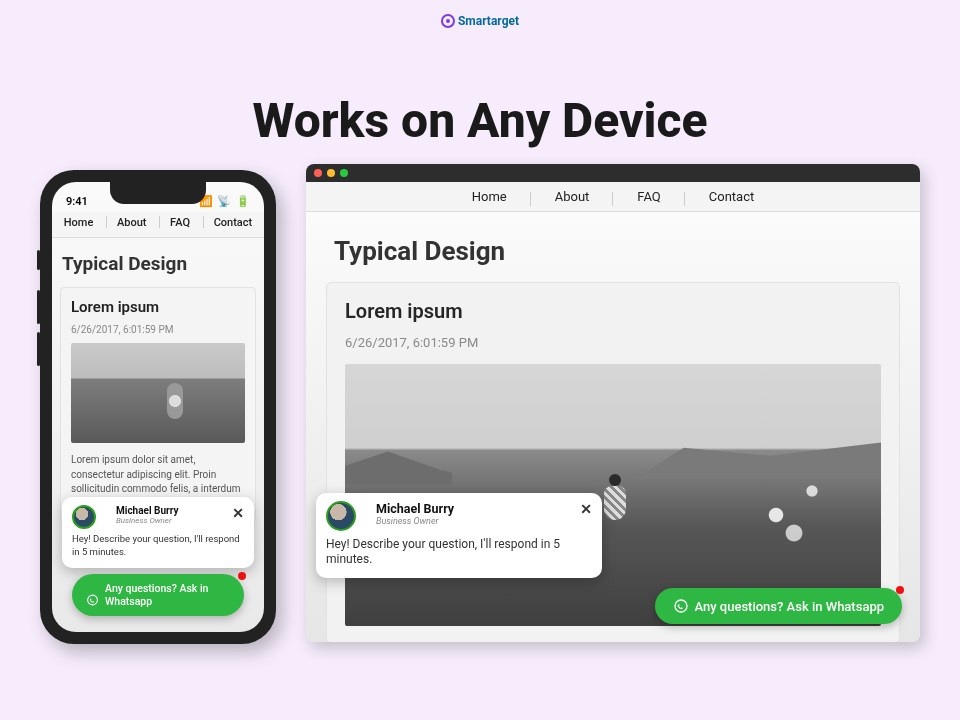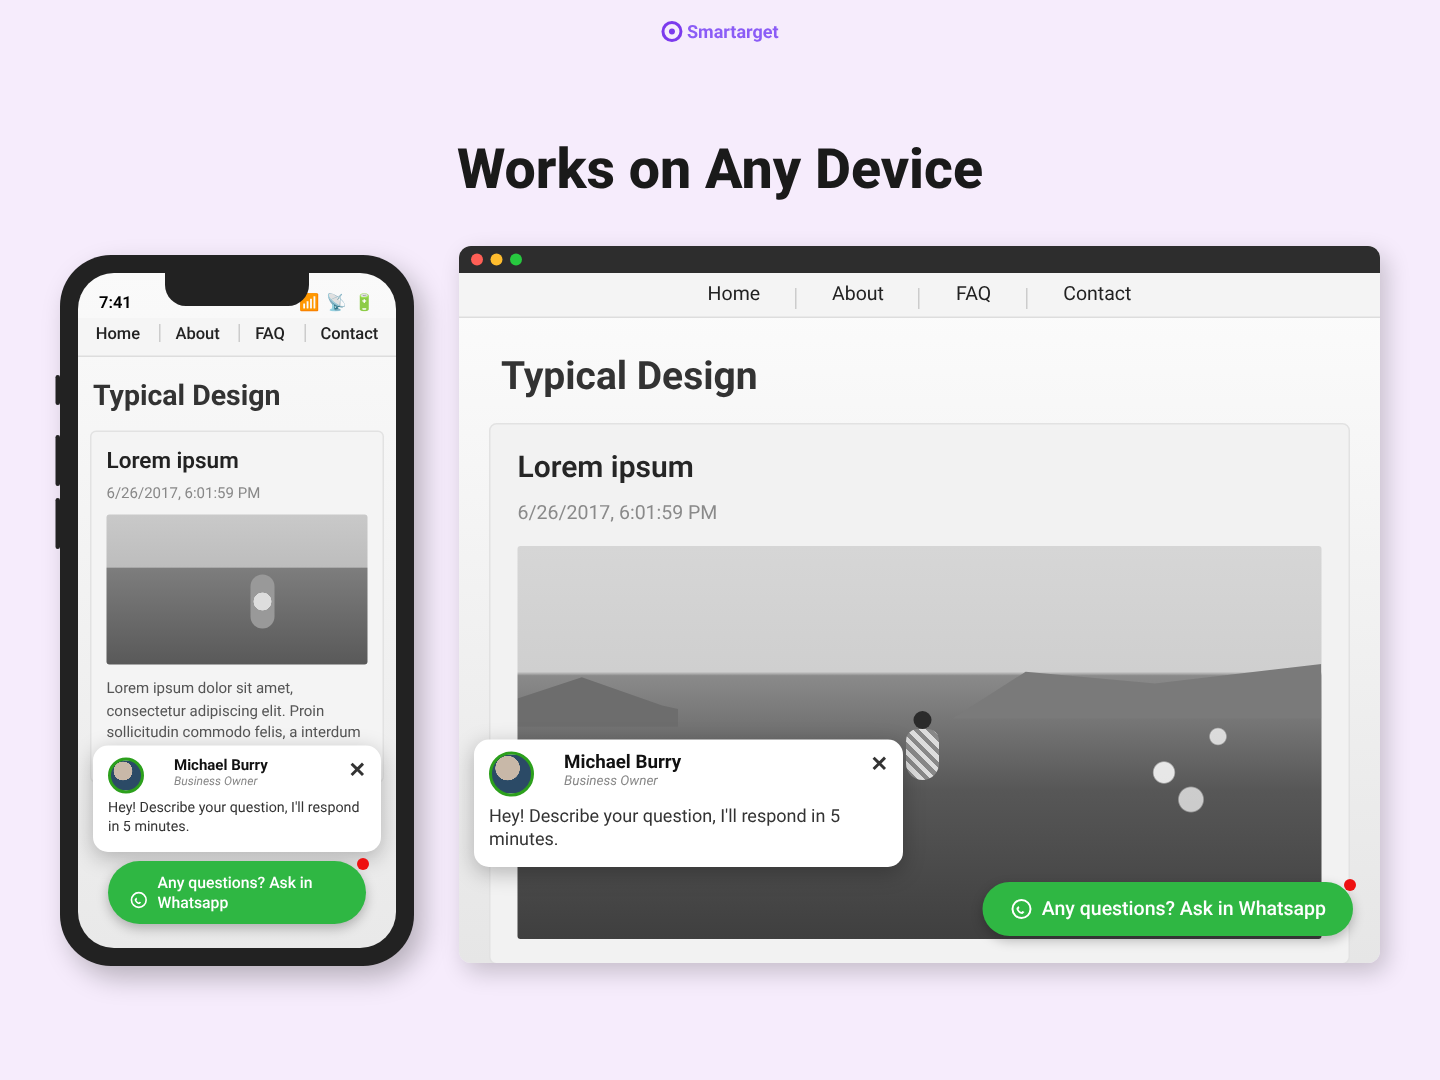--- a/index.html
+++ b/index.html
@@ -14,38 +14,38 @@
   .logo {
     position: absolute;
     top: 14px;
     left: 50%;
     transform: translateX(-50%);
     display: flex;
     align-items: center;
     gap: 3px;
     font-weight: 700;
     font-size: 12px;
-    color: #8b5cf6;
+    color: #0369a1;
   }
   .logo-icon {
     width: 14px; height: 14px;
     border: 2px solid #7c3aed;
     border-radius: 50%;
     position: relative;
     display: inline-block;
   }
   .logo-icon::after{
     content:"";
     position:absolute;
     width:4px;height:4px;background:#7c3aed;border-radius:50%;
     top:3px;left:3px;
   }
   h1.head {
     text-align: center;
-    font-size: 37px;
+    font-size: 48px;
     font-weight: 800;
     color: #1a1a1a;
     margin-top: 92px;
   }
   .stage {
     position: absolute;
     left: 40px;
     top: 164px;
     width: 880px;
     height: 490px;
@@ -197,21 +197,21 @@
 
 <h1 class="head">Works on Any Device</h1>
 
 <div class="stage">
 
   <div class="phone">
     <span class="btn2"></span>
     <div class="phone-inner">
       <div class="notch"></div>
       <div class="statusbar">
-        <span>7:41</span>
+        <span>9:41</span>
         <span class="status-right">
           <span>📶</span>
           <span>📡</span>
           <span>🔋</span>
         </span>
       </div>
       <div class="p-nav">
         <span>Home</span>
         <span>About</span>
         <span>FAQ</span>

